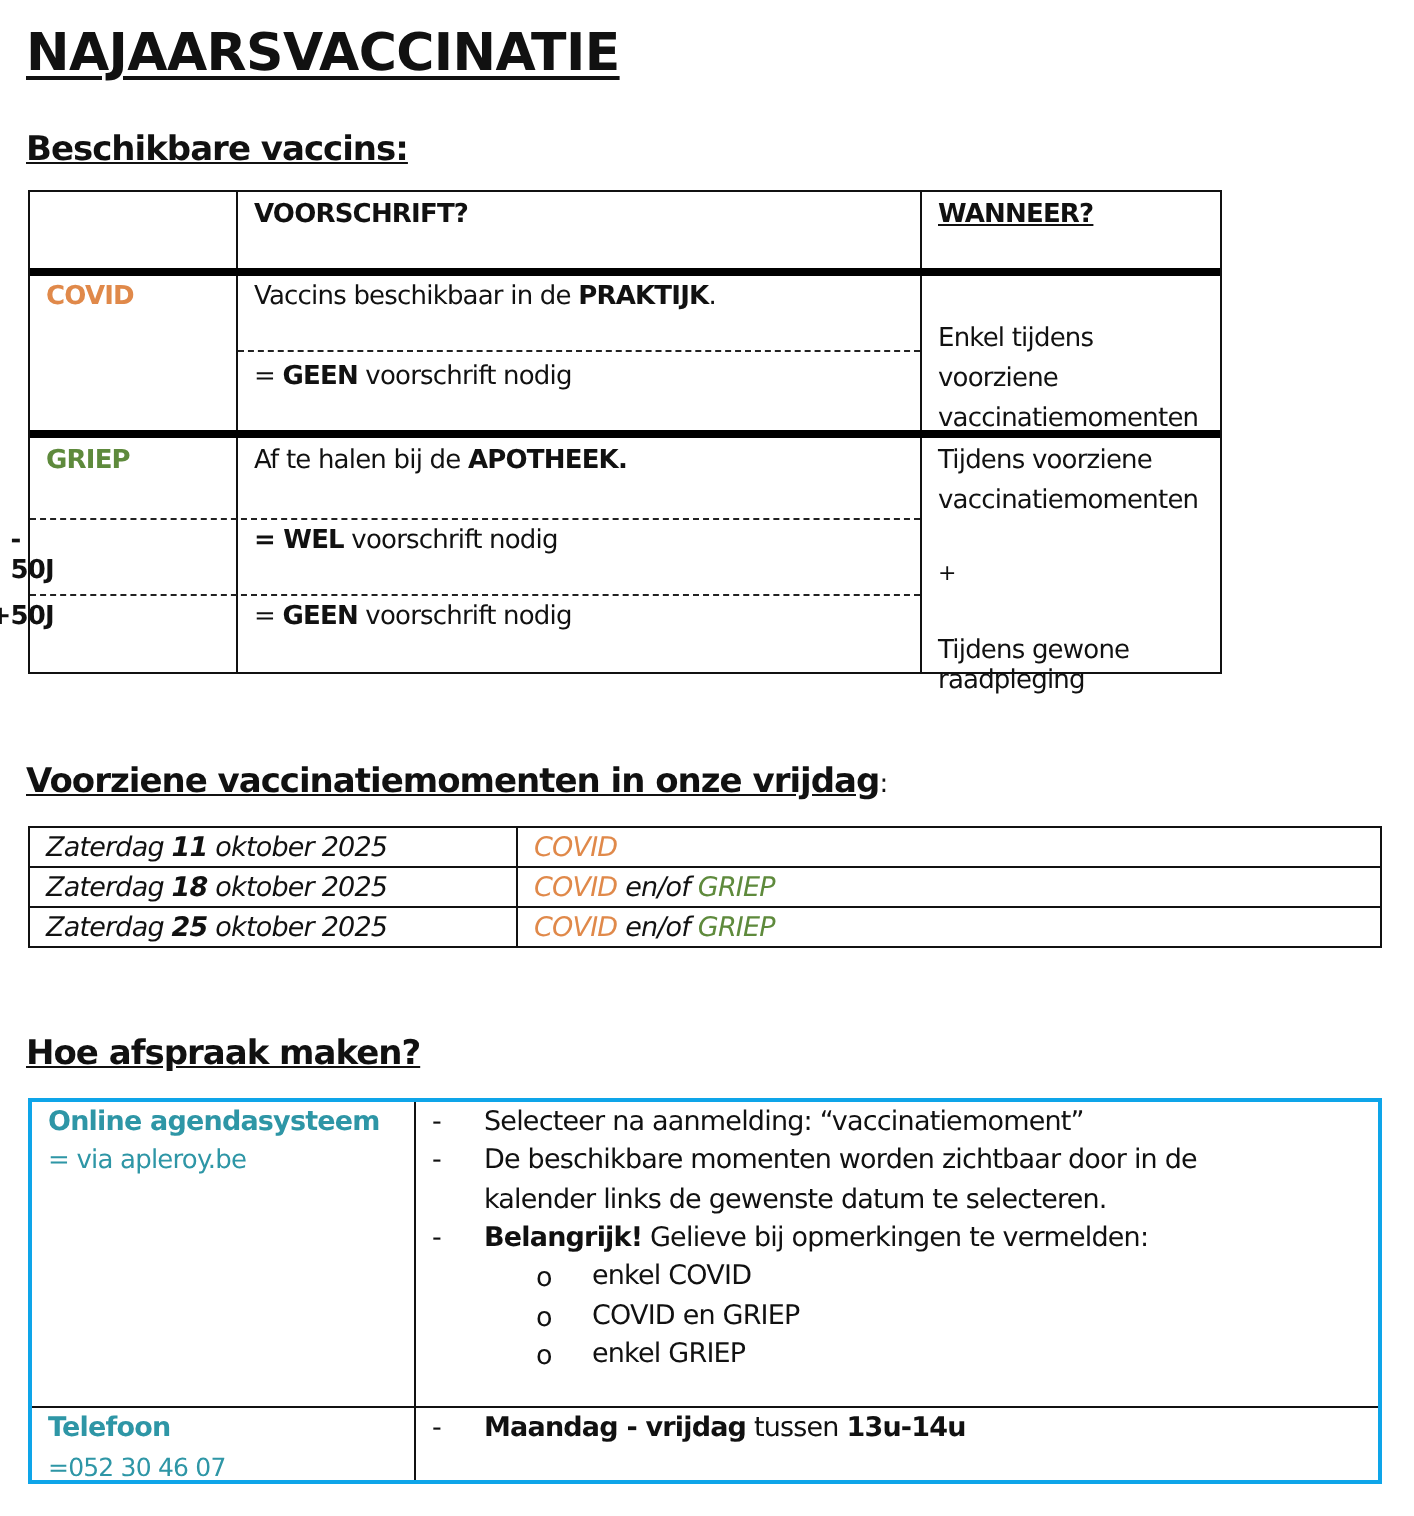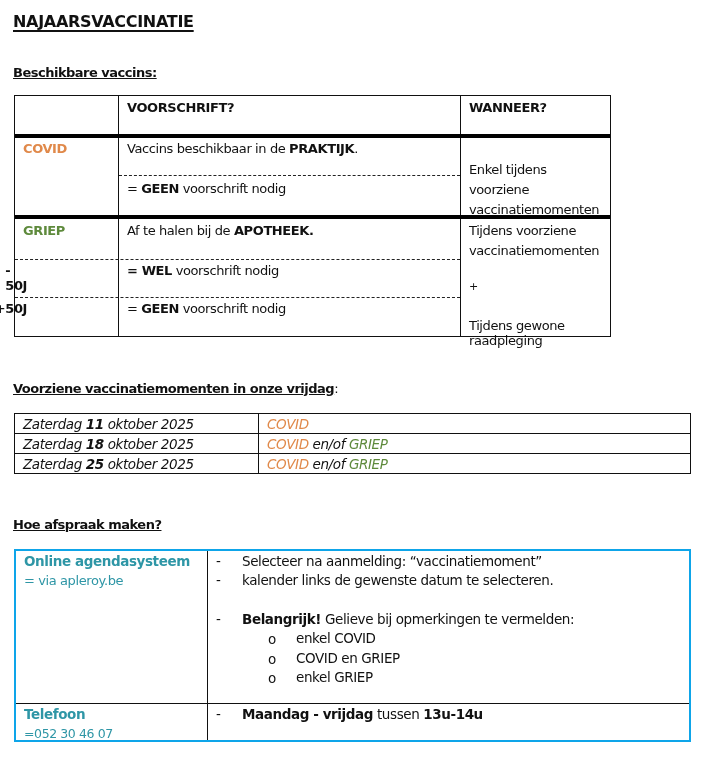--- a/index.html
+++ b/index.html
@@ -1,20 +1,20 @@
 <!DOCTYPE html>
 <html><head>
 <meta charset="utf-8">
 <style>
   * { box-sizing: border-box; margin: 0; padding: 0; }
   html, body { width: 707px; height: 758px; background: #ffffff; overflow: hidden; }
   body { font-family: "DejaVu Sans", sans-serif; color: #111; position: relative; font-size: 13px; letter-spacing: -0.4px; }
   .abs { position: absolute; }
-  .title { left: 13px; top: 12px; font-size: 16px; font-weight: bold; text-decoration: underline; text-decoration-thickness: 2px; text-underline-offset: 3px; letter-spacing: -0.3px; }
-  .section-h { font-size: 13px; font-weight: bold; text-decoration: underline; letter-spacing: -0.5px; }
+  .title { left: 13px; top: 12px; font-size: 26px; font-weight: bold; text-decoration: underline; text-decoration-thickness: 2px; text-underline-offset: 3px; letter-spacing: -0.3px; }
+  .section-h { font-size: 17px; font-weight: bold; text-decoration: underline; letter-spacing: -0.5px; }
   .orange { color: #e0894a; }
   .green { color: #5e8a3c; }
   .teal { color: #2e96a6; }
   b, .b { font-weight: bold; }
 
   
   .t1 { left: 14px; top: 95px; width: 597px; height: 242px; border: 1px solid #111; }
   .t1 .vline { position: absolute; top: 0; bottom: 0; width: 1px; background: #111; }
   .t1 .hthick { position: absolute; left: 0; right: 0; height: 4px; background: #000; }
   .t1 .hdash { position: absolute; height: 0; border-top: 1px dashed #222; }
@@ -42,21 +42,21 @@
 <div class="abs t1">
   <div class="vline" style="left:103px;"></div>
   <div class="vline" style="left:445px;"></div>
   <div class="hthick" style="top:38px;"></div>
   <div class="hthick" style="top:119px;"></div>
   <div class="hdash" style="left:104px; width:341px; top:79px;"></div>
   <div class="hdash" style="left:0; width:445px; top:163px;"></div>
   <div class="hdash" style="left:0; width:445px; top:201px;"></div>
 
   <div class="cell b" style="left:112px; top:4px;">VOORSCHRIFT?</div>
-  <div class="cell b" style="left:454px; top:4px;">WANNEER?</div>
+  <div class="cell b" style="left:454px; top:4px;text-decoration:underline;">WANNEER?</div>
 
   <div class="cell b orange" style="left:8px; top:45px;">COVID</div>
   <div class="cell" style="left:112px; top:45px;">
     <span>Vaccins beschikbaar in de </span><span class="b">PRAKTIJK</span><span>.</span>
   </div>
   <div class="cell" style="left:112px; top:85px;">
     <span>= </span><span class="b">GEEN</span><span> voorschrift nodig</span>
   </div>
   <div class="cell" style="left:454px; top:64px; line-height:20px;">
     <div>Enkel tijdens voorziene</div>
@@ -110,20 +110,21 @@
   <div class="vline"></div>
   <div class="hline"></div>
 
   <div class="txt b teal" style="left:8px; top:1px;">Online agendasysteem</div>
   <div class="txt teal" style="left:8px; top:20px; font-size:13px;">= via apleroy.be</div>
 
   <div class="txt" style="left:200px; top:1px;">-</div>
   <div class="txt" style="left:226px; top:1px;">Selecteer na aanmelding:  “vaccinatiemoment”</div>
   <div class="txt" style="left:200px; top:20px;">-</div>
   <div class="txt" style="left:226px; top:20px;">
+    <div>De beschikbare momenten worden zichtbaar door in de</div>
     <div>kalender links de gewenste datum te selecteren.</div>
   </div>
   <div class="txt" style="left:200px; top:59px;">-</div>
   <div class="txt" style="left:226px; top:59px;">
     <span class="b">Belangrijk!</span><span> Gelieve bij opmerkingen te vermelden:</span>
   </div>
 
   <div class="txt bullet" style="left:252px; top:79px;">o</div>
   <div class="txt" style="left:280px; top:78px;">enkel COVID</div>
   <div class="txt bullet" style="left:252px; top:99px;">o</div>

